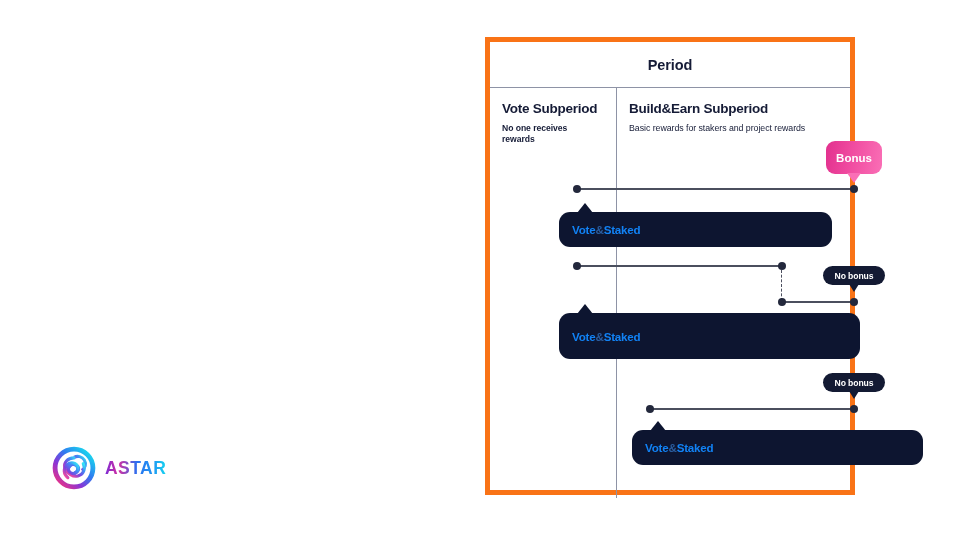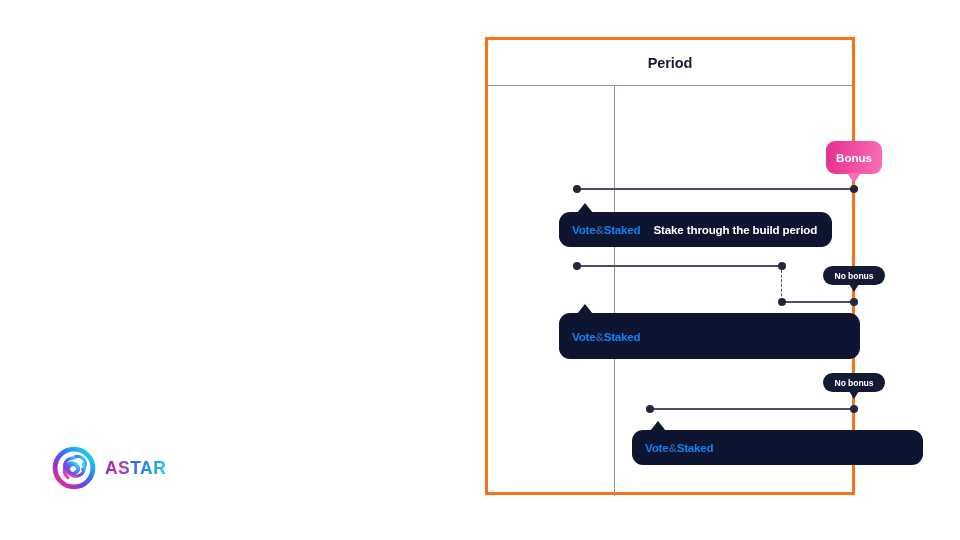--- a/index.html
+++ b/index.html
@@ -17,21 +17,21 @@
     -webkit-font-smoothing: antialiased;
   }
 
   
   .diagram {
     position: absolute;
     left: 485px;
     top: 37px;
     width: 370px;
     height: 458px;
-    border: 3px solid #f97316;
+    border: 5px solid #f97316;
     box-sizing: border-box;
   }
   .diagram-header {
     position: absolute;
     left: 0;
     top: 0;
     width: 100%;
     height: 46px;
     box-sizing: border-box;
     border-bottom: 1px solid #8e93a6;
@@ -219,41 +219,53 @@
 <body>
 
 <div class="diagram">
 
   <div class="diagram-header">
     <span class="diagram-header-title">Period</span>
   </div>
 
   <div class="col-divider"></div>
 
-
+  <div class="col col-left">
+    <div class="col-inner">
+      <div class="col-title">Vote Subperiod</div>
+      <div class="col-sub" style="white-space: pre-line;">No one receives
+rewards</div>
+    </div>
+  </div>
+
+  <div class="col col-right">
+    <div class="col-inner">
+      <div class="col-title">Build&amp;Earn Subperiod</div>
+      <div class="col-sub">Basic rewards for stakers and project rewards</div>
+    </div>
+  </div>
 
 </div>
 
 <div class="timeline-layer">
 
   <div class="badge badge-bonus" style="left:826px; top:141px;">
     <span>Bonus</span>
     <span class="badge-tail"></span>
   </div>
 
   <div class="tl-line" style="left:580px; top:188px; width:275px;"></div>
   <div class="tl-dot" style="left:573px; top:185px;"></div>
   <div class="tl-dot" style="left:850px; top:185px;"></div>
 
   <div class="callout" style="left:559px; top:212px; width:273px; height:35px;">
     <span class="callout-tail" style="left:18px;"></span>
     <span class="tag">
       <span>Vote</span><span class="amp">&amp;</span><span>Staked</span>
     </span>
-    <span class="callout-text">Stake through the build period</span>
   </div>
 
   <div class="tl-line" style="left:580px; top:265px; width:203px;"></div>
   <div class="tl-dot" style="left:573px; top:262px;"></div>
   <div class="tl-dot" style="left:778px; top:262px;"></div>
 
   <div class="tl-dash" style="left:781px; top:270px; height:31px;"></div>
 
   <div class="tl-line" style="left:784px; top:301px; width:71px;"></div>
   <div class="tl-dot" style="left:778px; top:298px;"></div>

